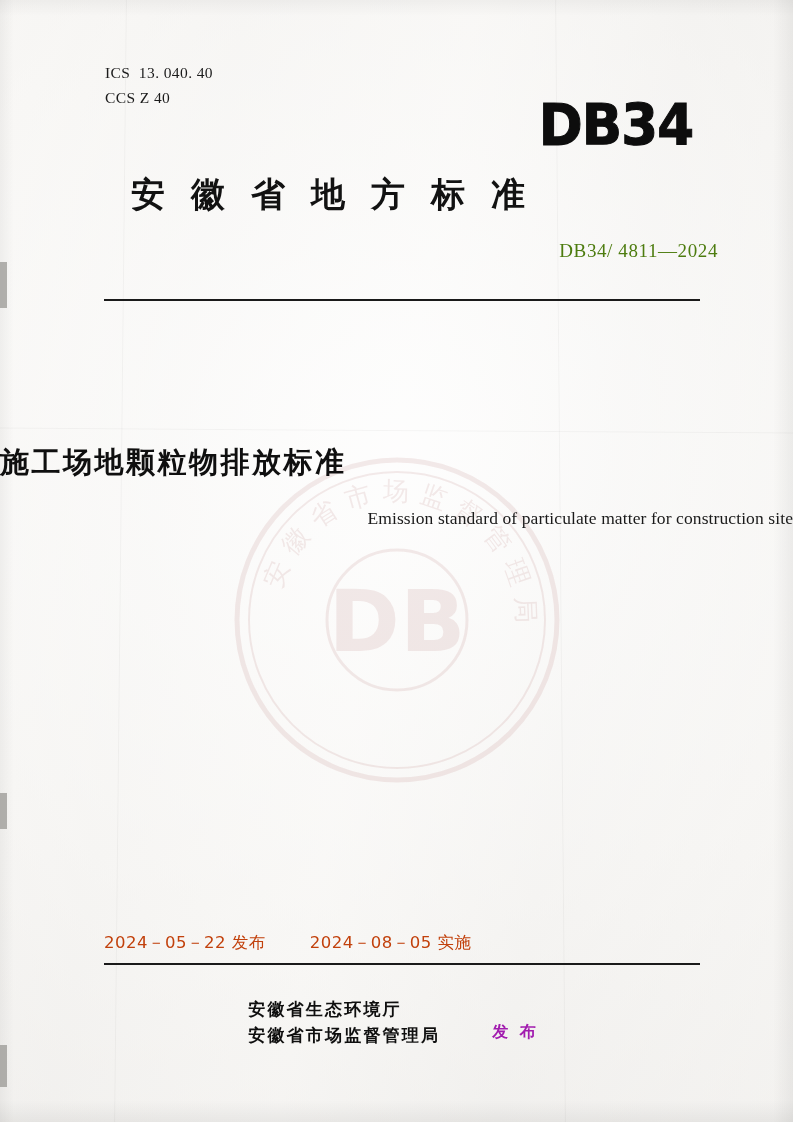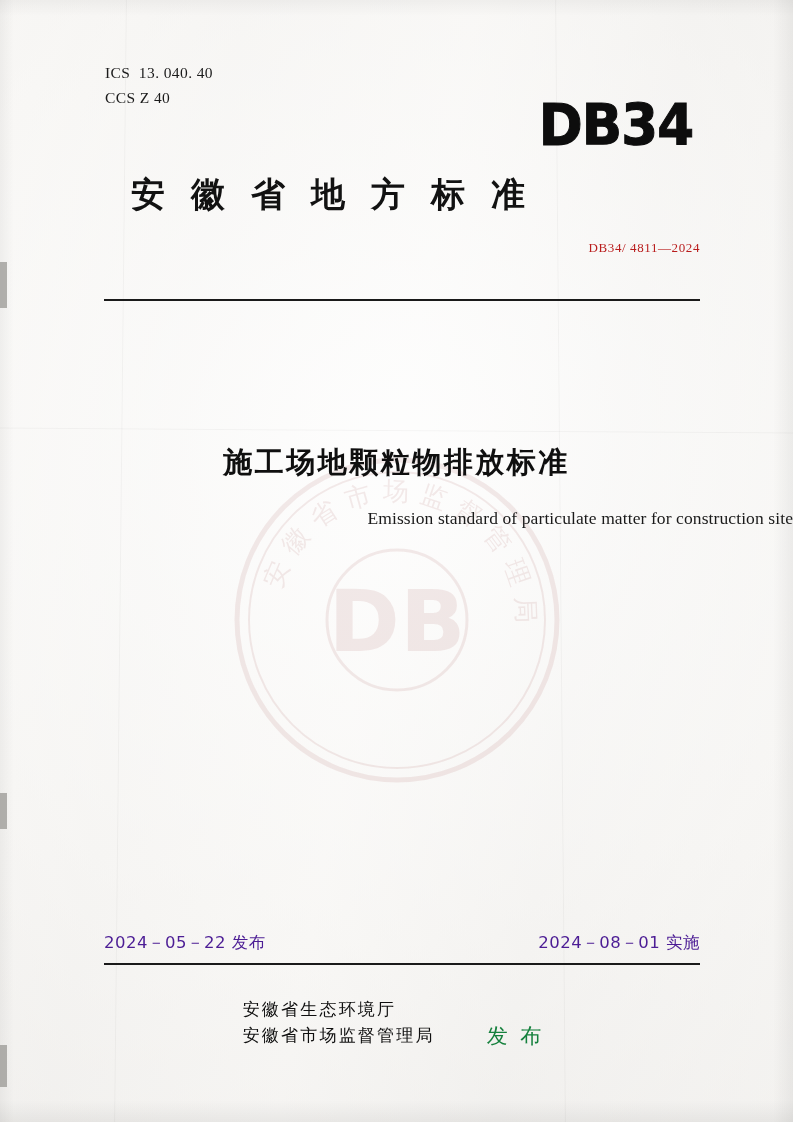--- a/index.html
+++ b/index.html
@@ -117,45 +117,45 @@
     font-size: 34px;
     color: #121212;
     letter-spacing: 26px;
     text-indent: 26px;
     white-space: nowrap;
   }
 
   
   .std-no {
     position: absolute;
-    right: 93px;
+    right: 75px;
     top: 240px;
     font-family: "Liberation Serif", serif;
-    font-size: 13px;
-    color: #b91c1c;
+    font-size: 19px;
+    color: #4d7c0f;
     letter-spacing: 0.6px;
     white-space: nowrap;
   }
 
   
   .rule-top {
     position: absolute;
     left: 104px;
     right: 93px;
     top: 299px;
     border-top: 2px solid #1a1a1a;
   }
 
   
   .doc-title-cn {
     position: absolute;
     left: 0;
     right: 0;
     top: 443px;
-    text-align: center;
+    text-align: left;
     font-family: "DejaVu Sans", sans-serif;
     font-weight: bold;
     font-size: 29px;
     color: #0f0f0f;
     letter-spacing: 2.5px;
   }
 
   
   .doc-title-en {
     position: absolute;
@@ -169,25 +169,24 @@
     letter-spacing: 0.1px;
   }
 
   
   .dates {
     position: absolute;
     left: 104px;
     right: 93px;
     top: 932px;
     display: flex;
-    justify-content: space-between;
     align-items: baseline;
     font-family: "DejaVu Sans", sans-serif;
     font-size: 16.5px;
-    color: #4c1d95;
+    color: #c2410c;
     letter-spacing: 0.5px;
     white-space: nowrap;
     gap: 44px;
   }
   .dates .date-item { font-weight: normal; }
 
   .rule-bottom {
     position: absolute;
     left: 104px;
     right: 93px;
@@ -198,33 +197,34 @@
   
   .issuer-wrap {
     position: absolute;
     left: 0;
     right: 6px;
     top: 997px;
     display: flex;
     justify-content: center;
     align-items: flex-start;
     gap: 52px;
+    font-weight: bold;
   }
   .issuer-names {
     font-family: "DejaVu Sans", sans-serif;
     font-size: 17px;
     color: #0f0f0f;
     line-height: 1.5;
     letter-spacing: 2.2px;
     text-align: left;
   }
   .issuer-action {
     font-family: "DejaVu Sans", sans-serif;
-    font-size: 21px;
-    color: #15803d;
+    font-size: 16px;
+    color: #a21caf;
     letter-spacing: 3px;
     padding-top: 25px;
   }
 </style>
 </head>
 <body>
 
 <div class="page"></div>
 
 <div class="fold f1"></div>
@@ -261,21 +261,21 @@
 
   <div class="std-no">DB34/ 4811—2024</div>
 
   <div class="rule-top"></div>
 
   <div class="doc-title-cn">施工场地颗粒物排放标准</div>
   <div class="doc-title-en">Emission standard of particulate matter for construction site</div>
 
   <div class="dates">
     <div class="date-item">2024－05－22 发布</div>
-    <div class="date-item">2024－08－01 实施</div>
+    <div class="date-item">2024－08－05 实施</div>
   </div>
 
   <div class="rule-bottom"></div>
 
   <div class="issuer-wrap">
     <div class="issuer-names">
       <div>安徽省生态环境厅</div>
       <div>安徽省市场监督管理局</div>
     </div>
     <div class="issuer-action">发 布</div>

